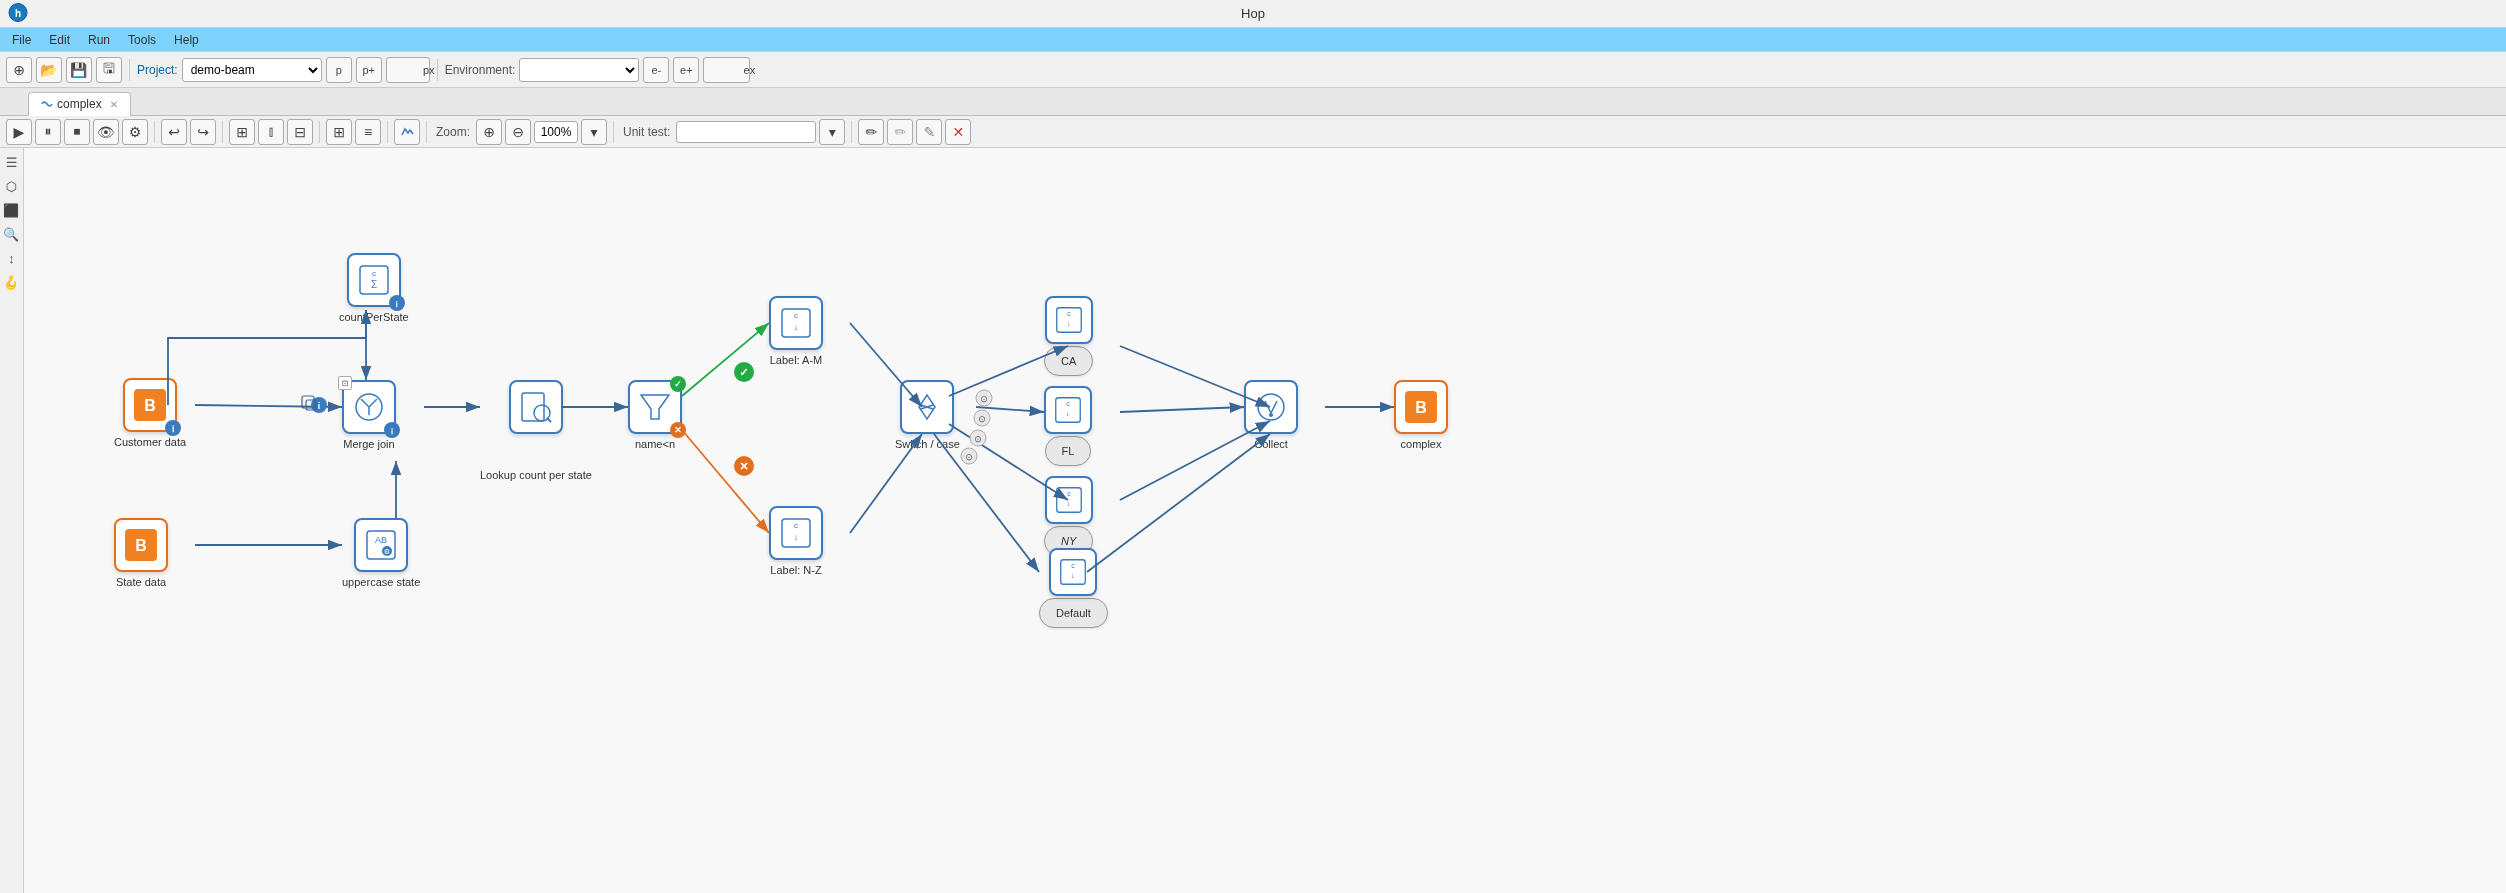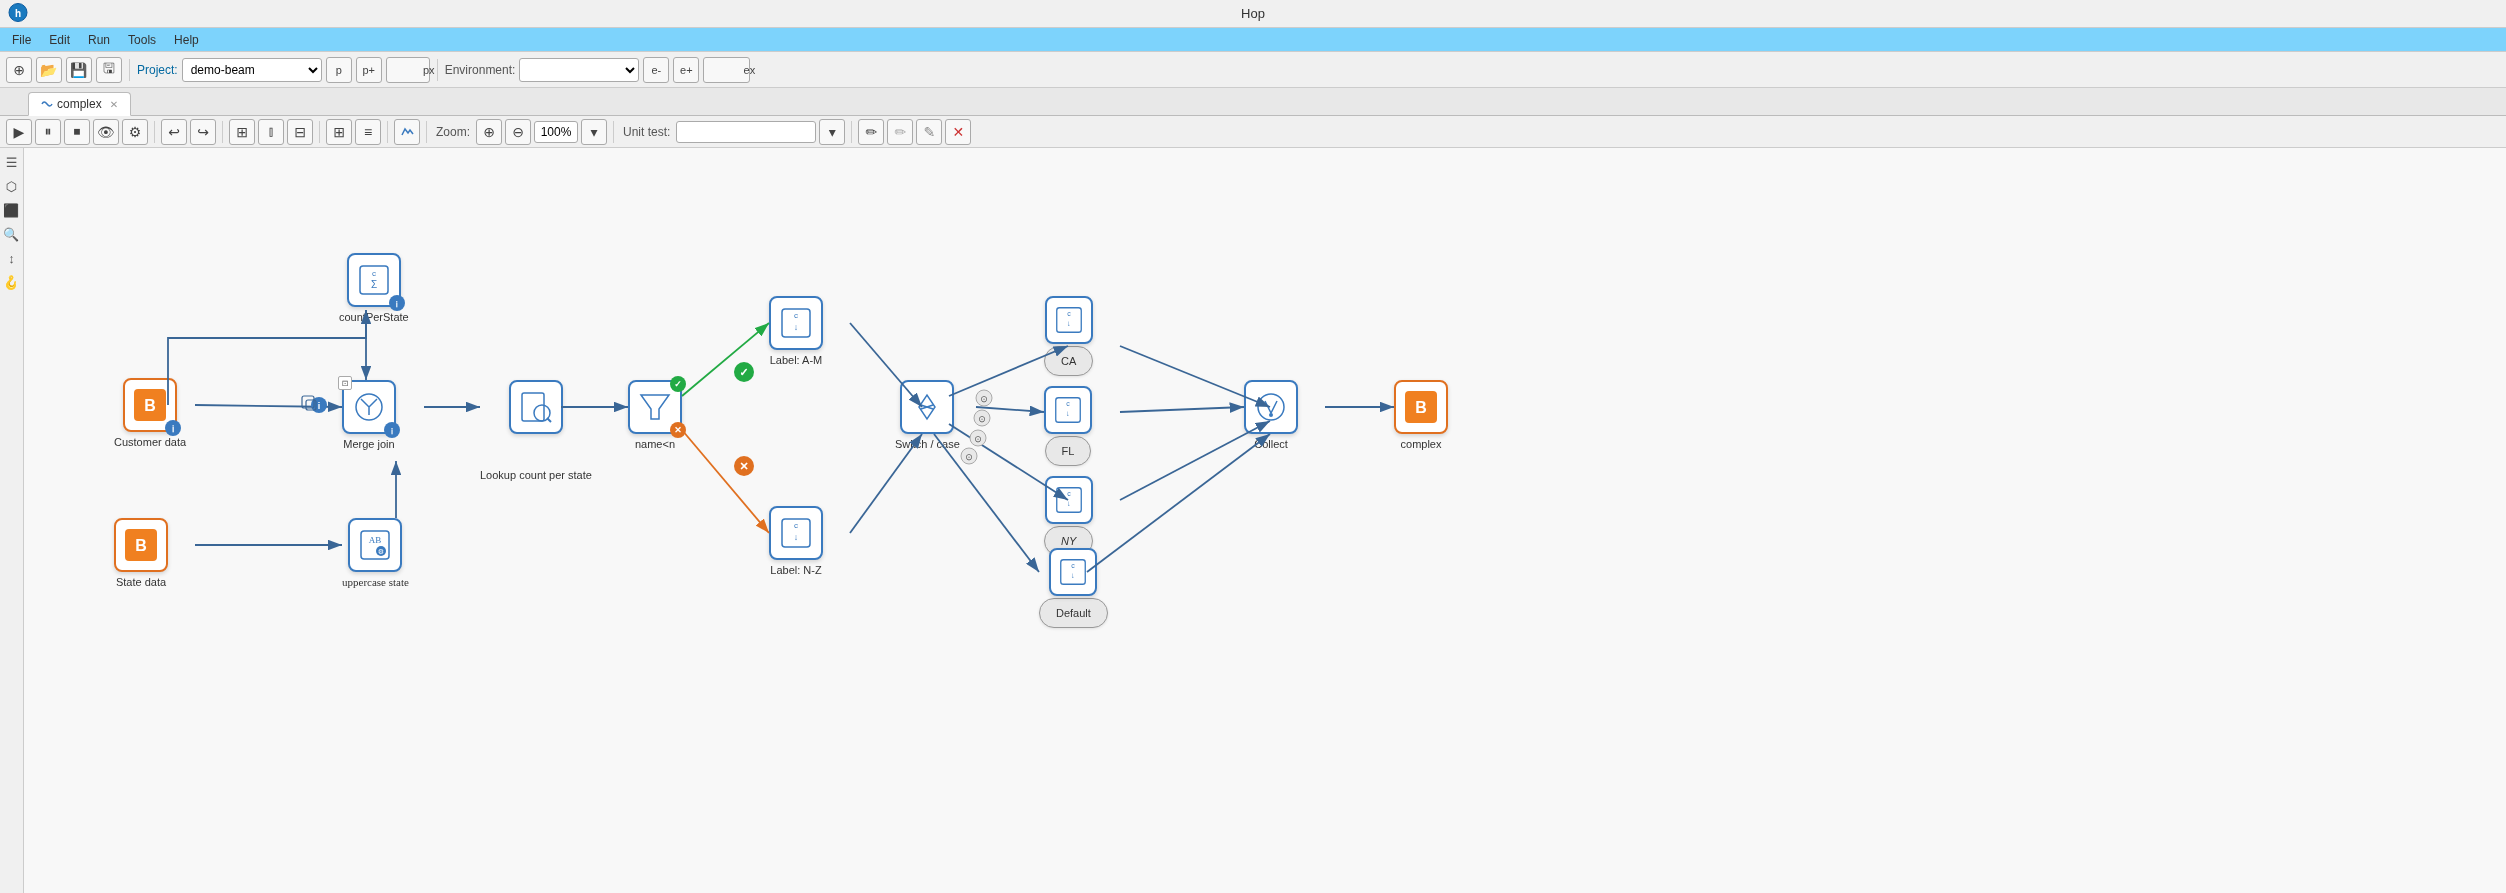--- a/index.html
+++ b/index.html
@@ -391,21 +391,21 @@
       <svg width="32" height="32" viewBox="0 0 32 32">
         <circle cx="16" cy="16" r="13" fill="none" stroke="#3a7abf" stroke-width="1.5"></circle>
         <path d="M8,8 L16,16 L24,8 M16,16 L16,24" stroke="#3a7abf" fill="none" stroke-width="1.5"></path>
       </svg>
       <div class="node-badge" style="font-size:8px;">ℹ</div>
       <div style="position:absolute;top:-6px;left:-6px;width:14px;height:14px;background:white;border:1px solid #aaa;border-radius:2px;display:flex;align-items:center;justify-content:center;font-size:8px;color:#555;">⊡</div>
     </div>
     <div class="node-label">Merge join</div>
   </div>
 
-  <div class="node" style="left:318px;top:370px;font-family:Liberation Serif, serif;">
+  <div class="node" style="left:318px;top:370px;">
     <div class="node-box">
       <svg width="32" height="32" viewBox="0 0 32 32">
         <rect x="2" y="2" width="28" height="28" rx="3" fill="none" stroke="#3a7abf" stroke-width="1.5"></rect>
         <text x="16" y="14" text-anchor="middle" fill="#3a7abf" font-size="9">AB</text>
         <circle cx="22" cy="22" r="5" fill="#3a7abf"></circle>
         <text x="22" y="25" text-anchor="middle" fill="white" font-size="7">⚙</text>
       </svg>
     </div>
     <div class="node-label">uppercase state</div>
   </div>

